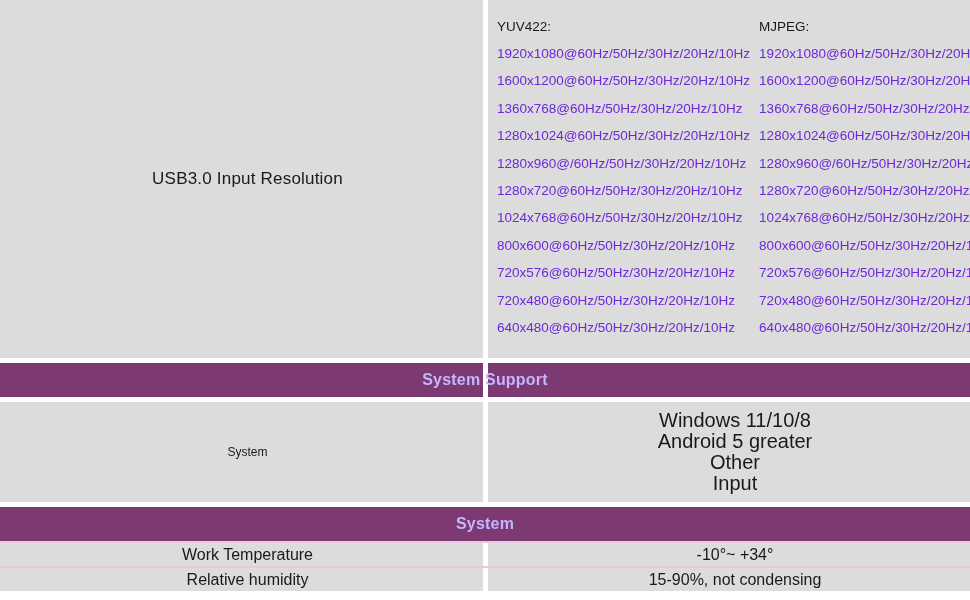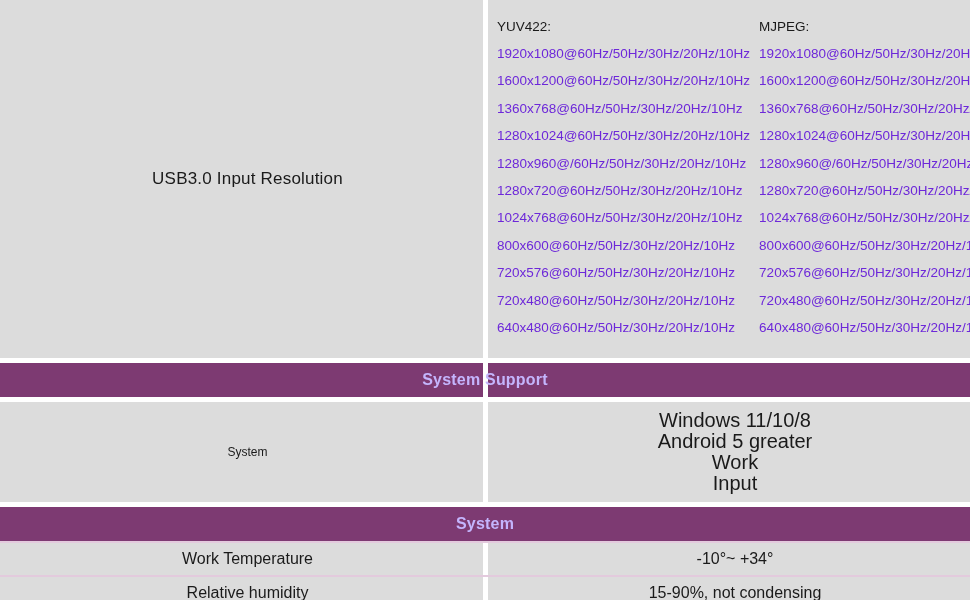--- a/index.html
+++ b/index.html
@@ -128,21 +128,21 @@
     display: flex;
     flex-direction: column;
     align-items: center;
     justify-content: center;
     line-height: 21px;
     font-size: 20px;
   }
 
   
   .row-other {
-    height: 32px;
+    height: 23px;
   }
   .row-other .cell {
     font-size: 16px;
   }
   .sep-purple {
     height: 2px;
     width: 100%;
     background: #e3cadd;
   }
 </style>
@@ -197,21 +197,21 @@
   </div>
 
   <div class="gap-h"></div>
 
   <div class="row row-system">
     <div class="cell cell-label">System</div>
     <div class="gap-v"></div>
     <div class="cell cell-value os-list">
       <span>Windows 11/10/8</span>
       <span>Android 5 greater</span>
-      <span>Work</span>
+      <span>Other</span>
       <span>Input</span>
     </div>
   </div>
 
   <div class="gap-h"></div>
 
   <div class="band">
     <span class="band-title">System</span>
   </div>
 

